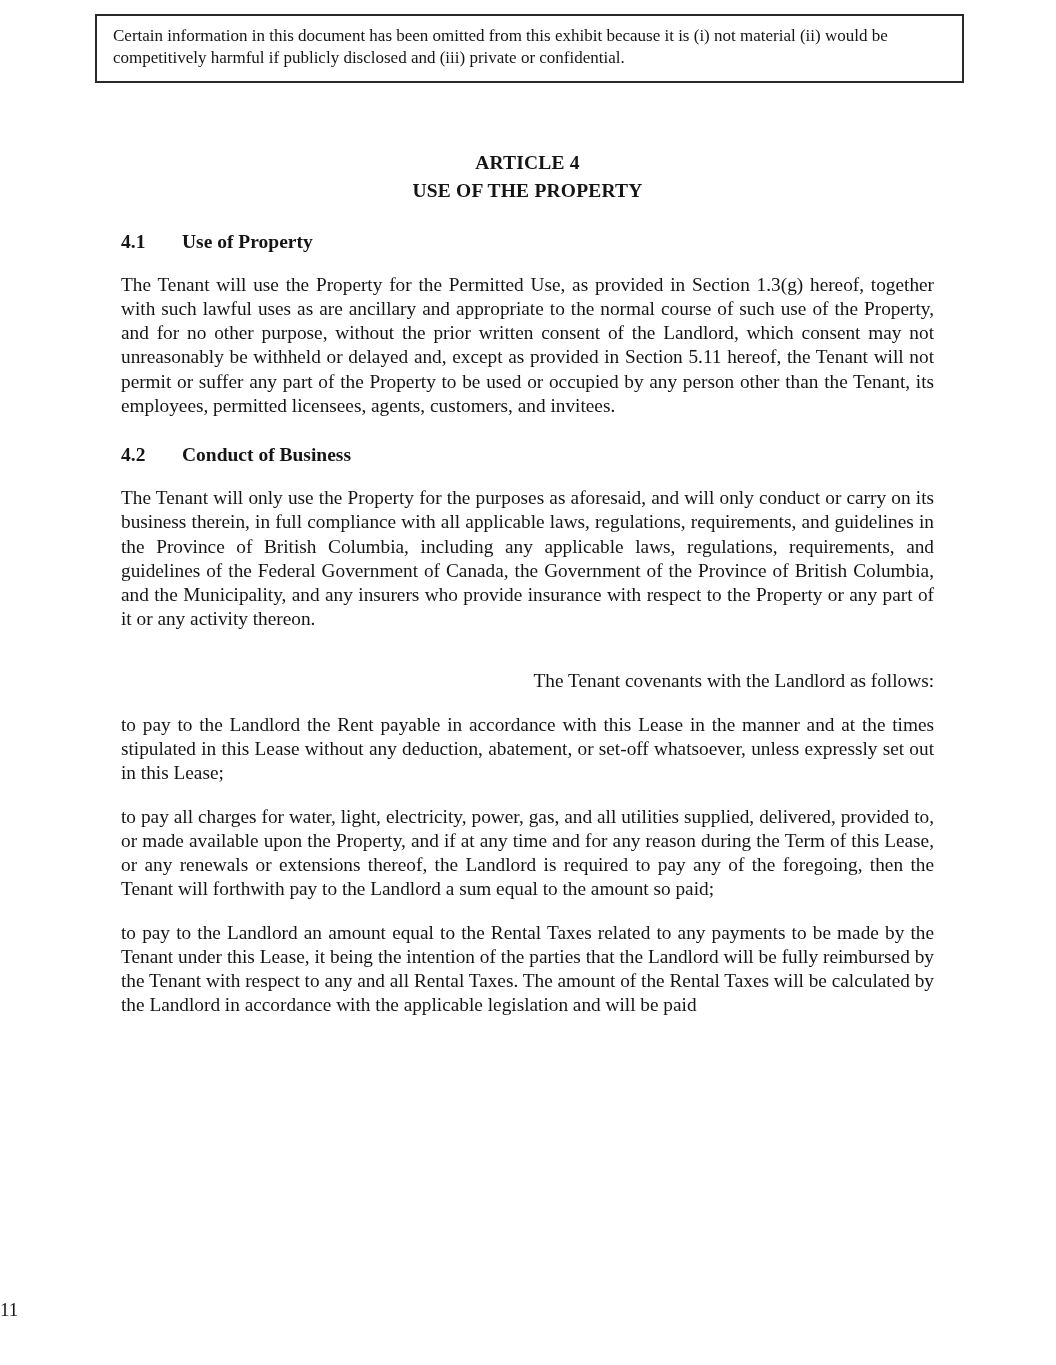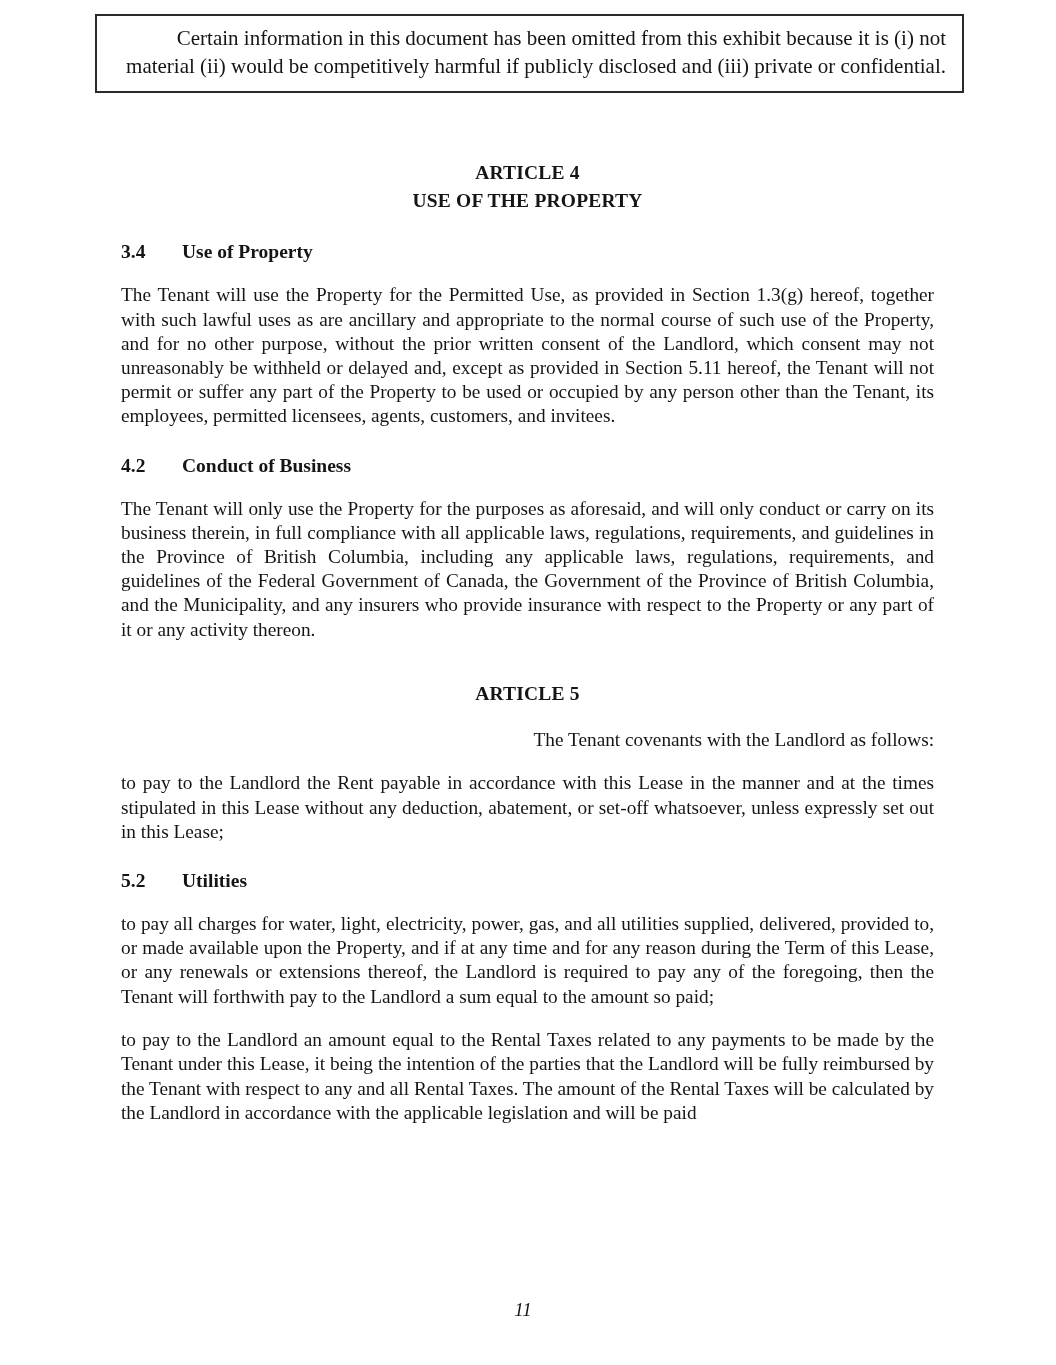--- a/index.html
+++ b/index.html
@@ -18,22 +18,22 @@
   .page {
     width: 1056px;
     height: 1365px;
     position: relative;
     background: #ffffff;
   }
   .notice-box {
     margin: 14px 92px 0 95px;
     border: 2px solid #2a2a2a;
     padding: 9px 16px 11px 16px;
-    text-align: right;
-    font-size: 21px;
+    text-align: left;
+    font-size: 17px;
     line-height: 1.32;
   }
   .content {
     margin-left: 121px;
     margin-right: 122px;
   }
   .article-heading {
     text-align: center;
     font-weight: bold;
     font-size: 19.5px;
@@ -63,60 +63,54 @@
     font-size: 19.3px;
     line-height: 24.2px;
     margin-top: 20px;
     text-align: right;
   }
   .page-number {
     position: absolute;
     left: 0;
     right: 10px;
     bottom: 58px;
-    text-align: center;
     font-size: 19px;
-    font-style: italic;
   }
 </style>
 </head>
 <body>
 
 <div class="page">
 
   <div class="notice-box">Certain information in this document has been omitted from this exhibit because it is (i) not material (ii) would be competitively harmful if publicly disclosed and (iii) private or confidential.</div>
 
   <div class="content">
 
     <div class="article-heading article-heading-4">
       <div>ARTICLE 4</div>
       <div>USE OF THE PROPERTY</div>
     </div>
 
     <div class="section-head">
-      <span class="section-num">3.4</span><span>Use of Property</span>
+      <span class="section-num">4.1</span><span>Use of Property</span>
     </div>
     <p class="para">The Tenant will use the Property for the Permitted Use, as provided in Section 1.3(g) hereof, together with such lawful uses as are ancillary and appropriate to the normal course of such use of the Property, and for no other purpose, without the prior written consent of the Landlord, which consent may not unreasonably be withheld or delayed and, except as provided in Section 5.11 hereof, the Tenant will not permit or suffer any part of the Property to be used or occupied by any person other than the Tenant, its employees, permitted licensees, agents, customers, and invitees.</p>
 
     <div class="section-head">
       <span class="section-num">4.2</span><span>Conduct of Business</span>
     </div>
     <p class="para">The Tenant will only use the Property for the purposes as aforesaid, and will only conduct or carry on its business therein, in full compliance with all applicable laws, regulations, requirements, and guidelines in the Province of British Columbia, including any applicable laws, regulations, requirements, and guidelines of the Federal Government of Canada, the Government of the Province of British Columbia, and the Municipality, and any insurers who provide insurance with respect to the Property or any part of it or any activity thereon.</p>
 
     <div class="article-heading article-heading-5">
-      <div>ARTICLE 5</div>
     </div>
 
     <p class="intro-para">The Tenant covenants with the Landlord as follows:</p>
 
     <p class="para">to pay to the Landlord the Rent payable in accordance with this Lease in the manner and at the times stipulated in this Lease without any deduction, abatement, or set-off whatsoever, unless expressly set out in this Lease;</p>
 
-    <div class="section-head">
-      <span class="section-num">5.2</span><span>Utilities</span>
-    </div>
     <p class="para">to pay all charges for water, light, electricity, power, gas, and all utilities supplied, delivered, provided to, or made available upon the Property, and if at any time and for any reason during the Term of this Lease, or any renewals or extensions thereof, the Landlord is required to pay any of the foregoing, then the Tenant will forthwith pay to the Landlord a sum equal to the amount so paid;</p>
 
     <p class="para">to pay to the Landlord an amount equal to the Rental Taxes related to any payments to be made by the Tenant under this Lease, it being the intention of the parties that the Landlord will be fully reimbursed by the Tenant with respect to any and all Rental Taxes. The amount of the Rental Taxes will be calculated by the Landlord in accordance with the applicable legislation and will be paid</p>
 
   </div>
 
   <div class="page-number">11</div>
 
 </div>
 

